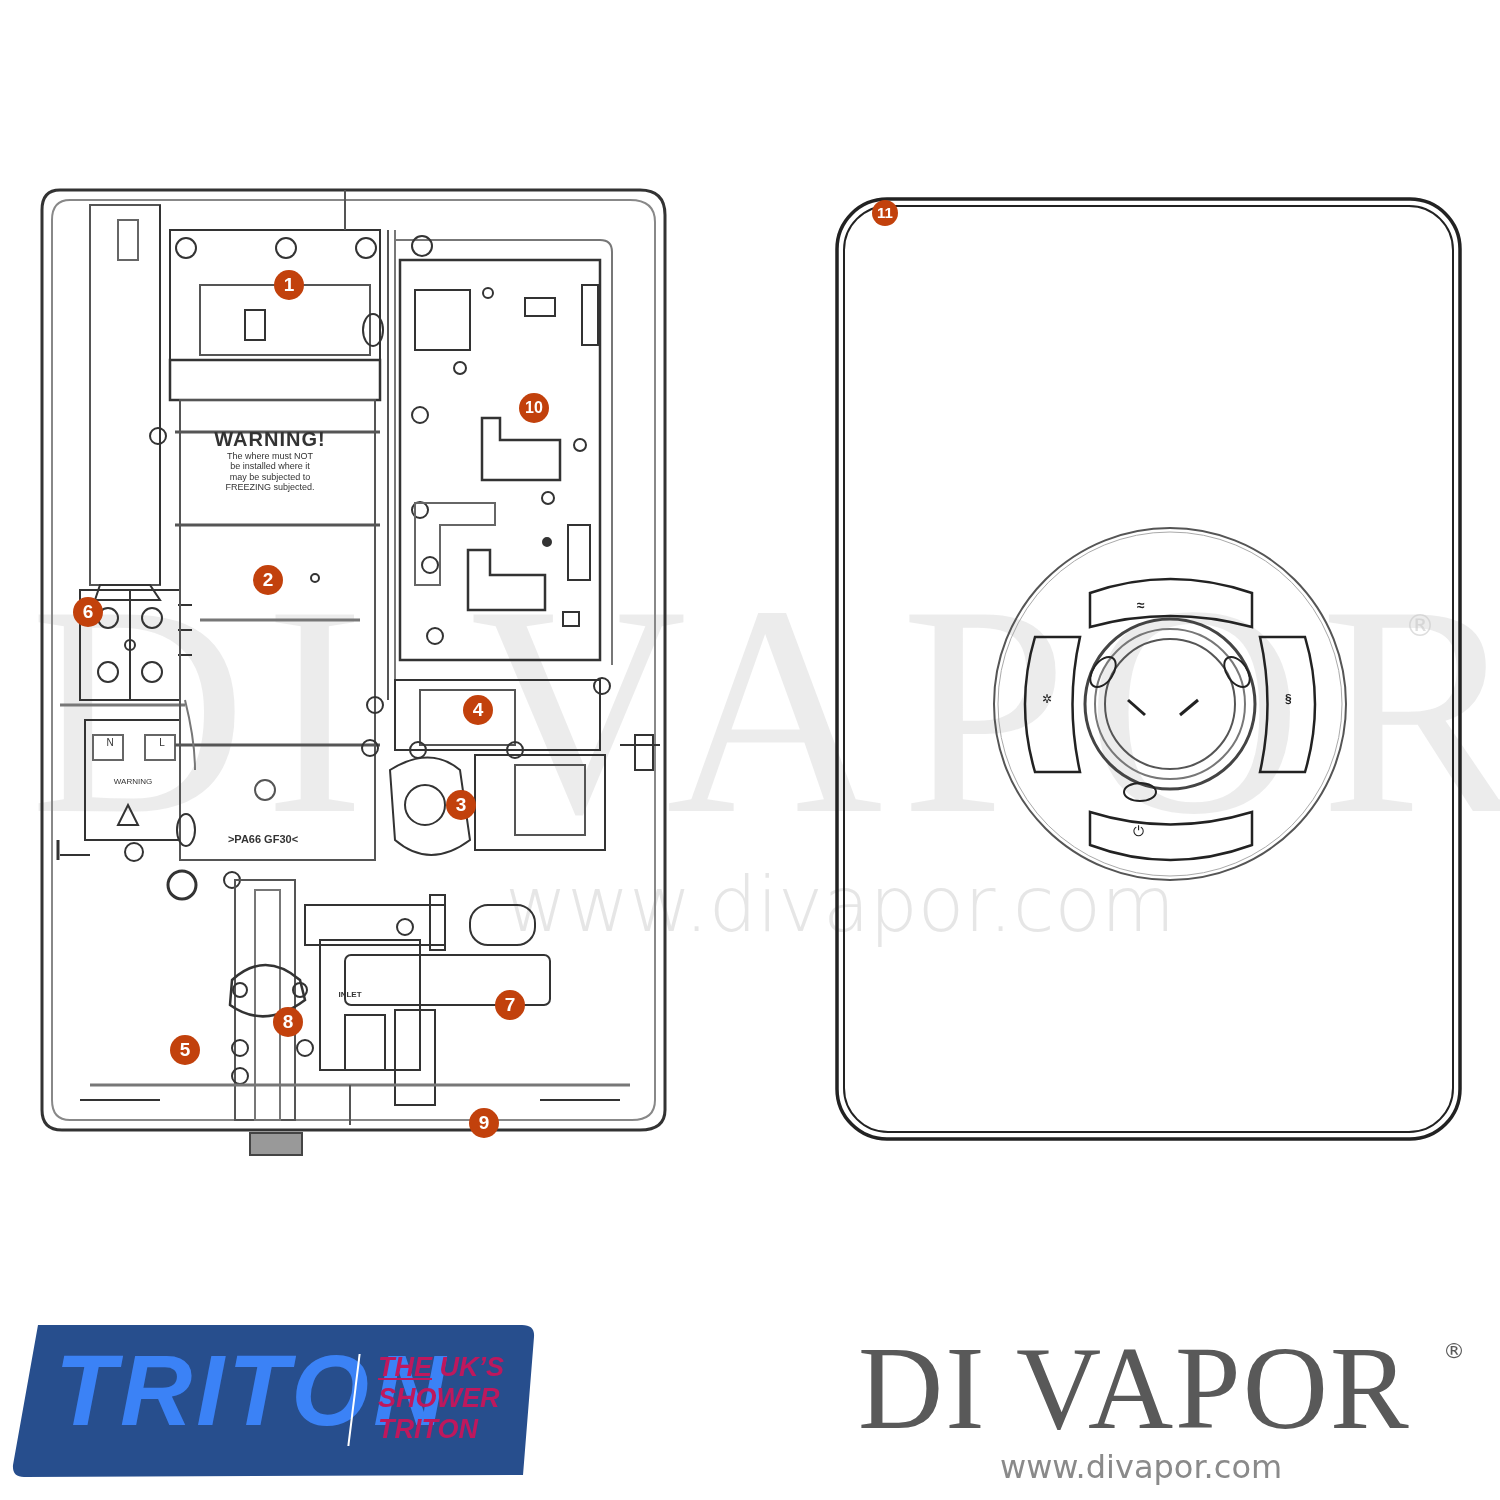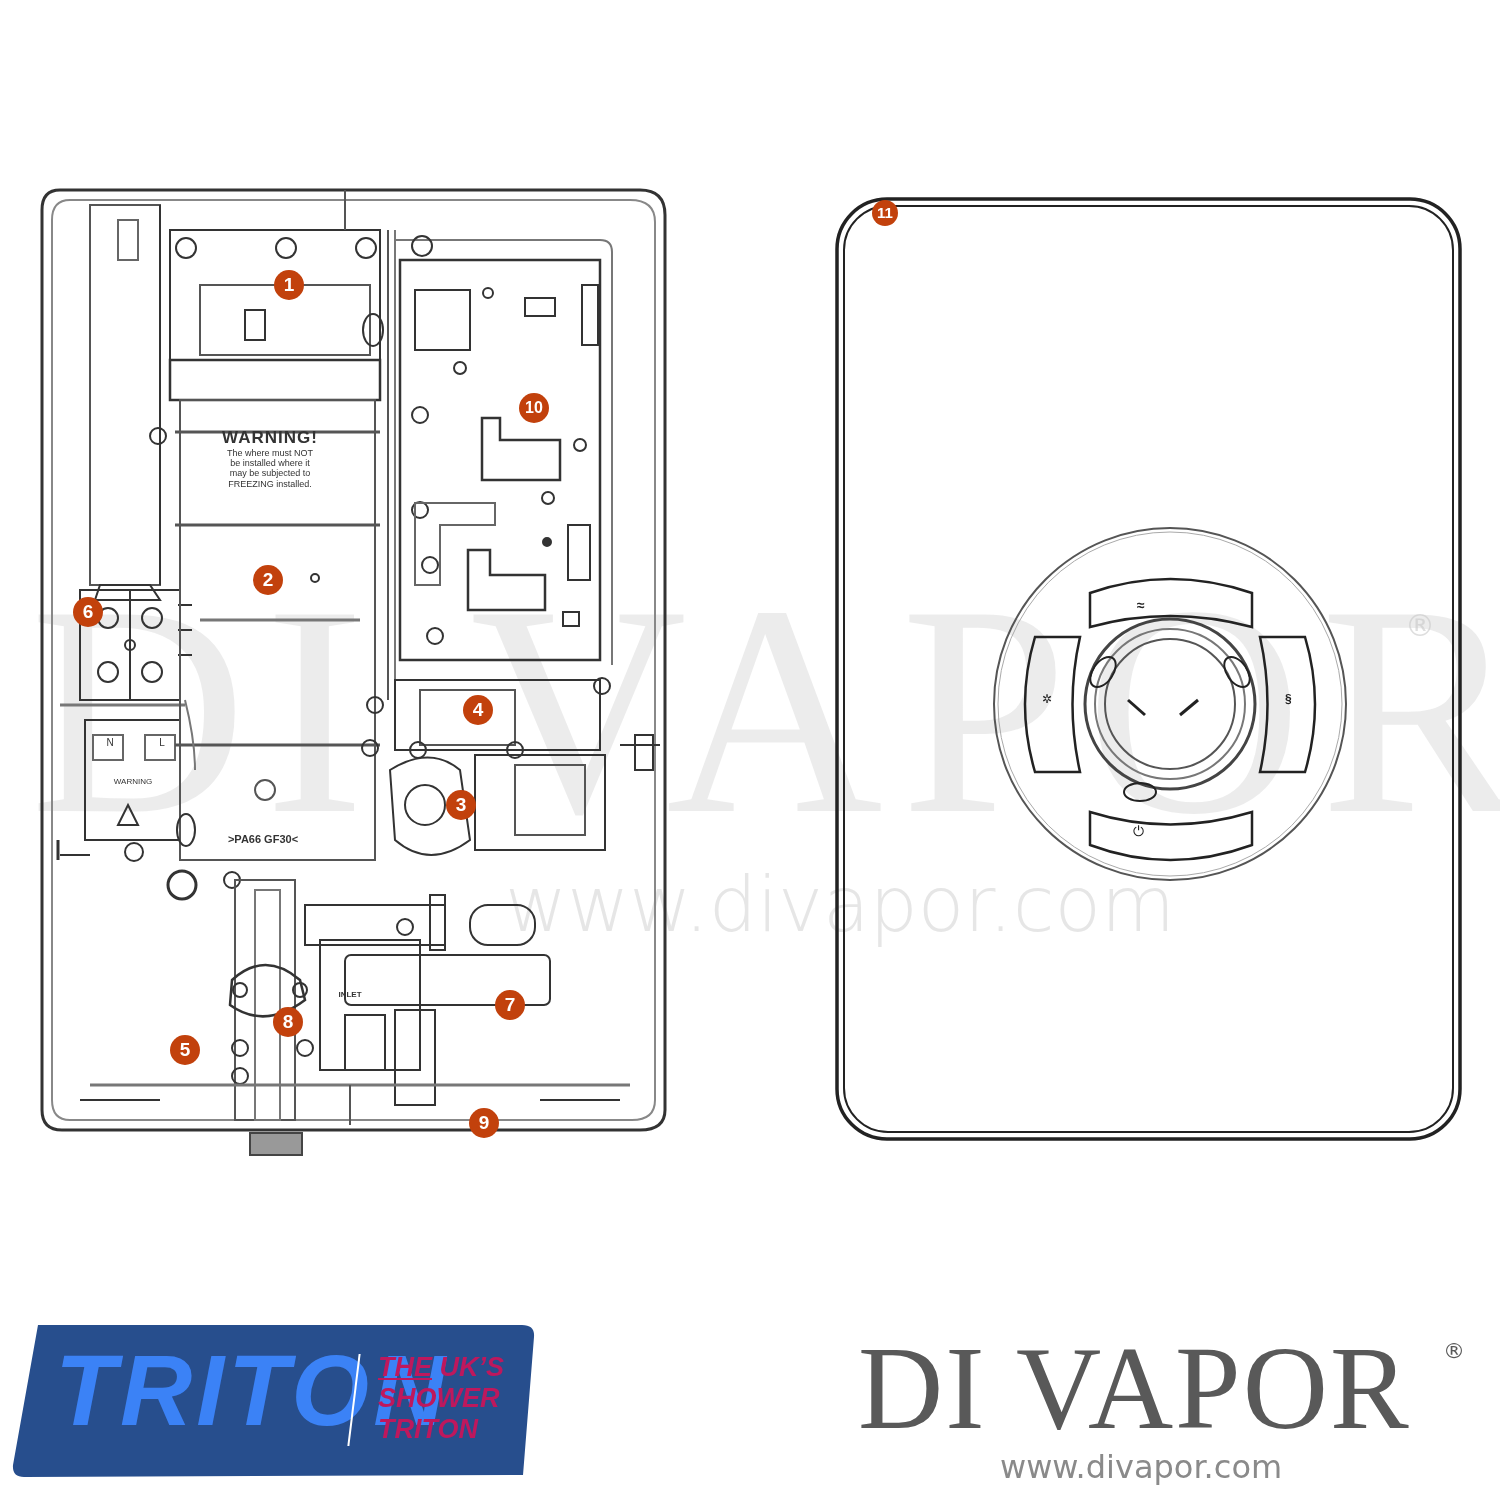--- a/index.html
+++ b/index.html
@@ -143,25 +143,25 @@
       <line x1="90" y1="1085" x2="630" y2="1085" stroke="#777" stroke-width="3"></line>
       <path d="M80,1100 L160,1100" stroke-width="2"></path>
       <path d="M540,1100 L620,1100" stroke-width="2"></path>
       <line x1="350" y1="1085" x2="350" y2="1125" stroke="#555"></line>
 
       <rect x="250" y="1133" width="52" height="22" fill="#999" stroke="#444"></rect>
     </g>
   </svg>
 
   <div class="warn-label" style="left:195px;top:428px;width:150px;">
-    <div style="font-size:17px;font-weight:bold;letter-spacing:1px;">WARNING!</div>
+    <div style="font-size:20px;font-weight:bold;letter-spacing:1px;">WARNING!</div>
     <div style="font-size:9px;">The where must NOT</div>
     <div style="font-size:9px;">be installed where it</div>
     <div style="font-size:9px;">may be subjected to</div>
-    <div style="font-size:9px;">FREEZING installed.</div>
+    <div style="font-size:9px;">FREEZING subjected.</div>
   </div>
   <div class="warn-label" style="left:208px;top:833px;width:110px;font-size:11px;font-weight:bold;">&gt;PA66 GF30&lt;</div>
   <div class="warn-label" style="left:100px;top:737px;width:20px;font-size:10px;">N</div>
   <div class="warn-label" style="left:152px;top:737px;width:20px;font-size:10px;">L</div>
   <div class="warn-label" style="left:88px;top:777px;width:90px;font-size:8px;font-weight:normal;">WARNING</div>
   <div class="warn-label" style="left:330px;top:990px;width:40px;font-size:8px;font-weight:bold;">INLET</div>
 
   <div class="marker" style="left:274px;top:270px;">1</div>
   <div class="marker" style="left:253px;top:565px;">2</div>
   <div class="marker" style="left:446px;top:790px;">3</div>

